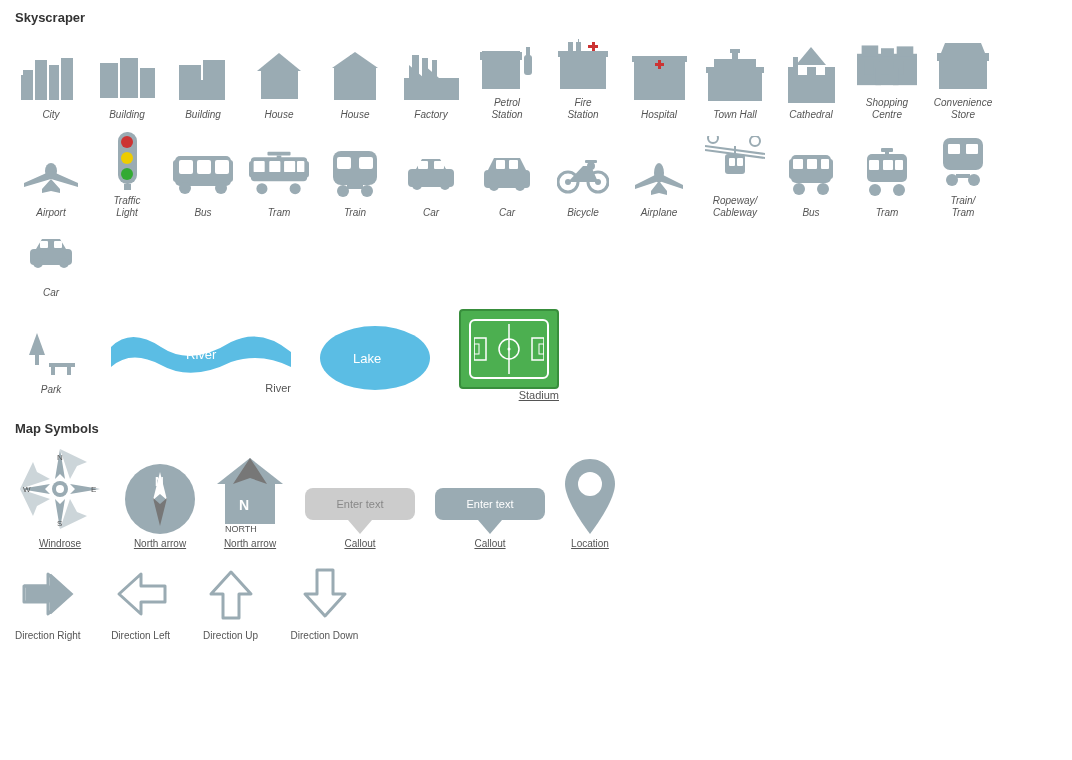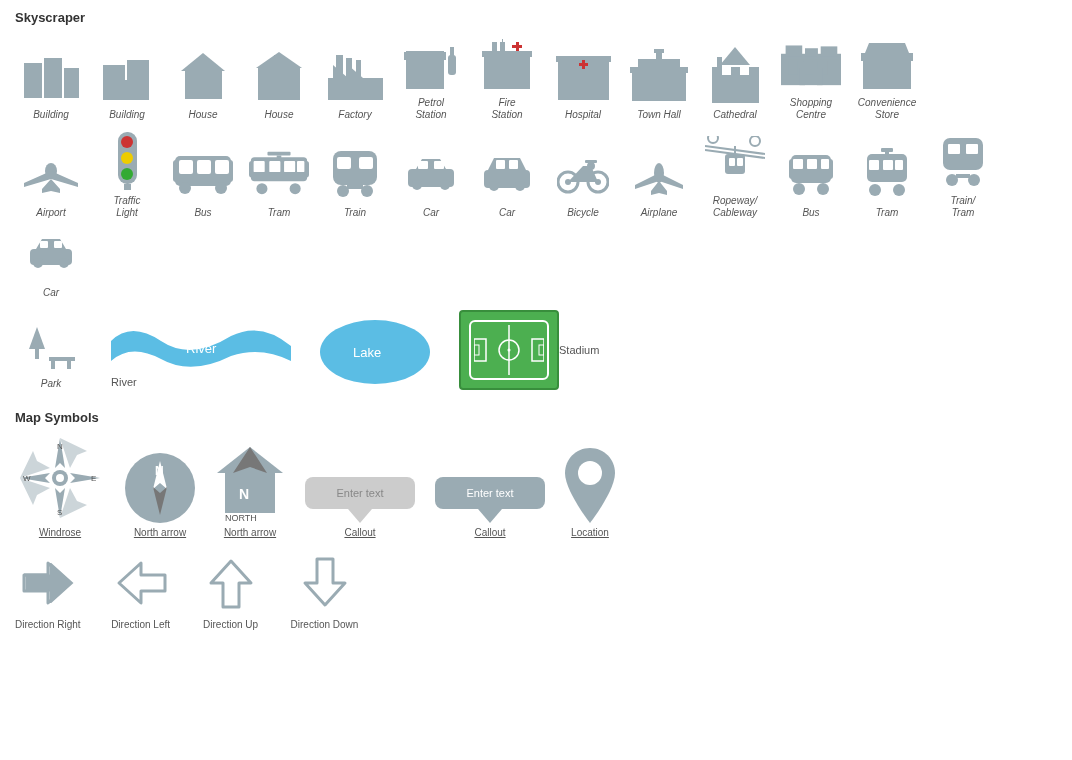--- a/index.html
+++ b/index.html
@@ -117,20 +117,32 @@
     .arrow-svg { width: 60px; height: 60px; fill: #9aabb3; }
   </style>
 </head>
 <body>
 
 <div class="section">
   <h2>Skyscraper</h2>
 
   <div class="icon-row">
 
+    <div class="icon-item">
+      <div class="icon-img">
+        <svg class="icon" width="60" height="50" viewBox="0 0 60 50">
+          <rect x="2" y="20" width="10" height="30"></rect>
+          <rect x="14" y="10" width="12" height="40"></rect>
+          <rect x="28" y="15" width="10" height="35"></rect>
+          <rect x="40" y="8" width="12" height="42"></rect>
+          <rect x="0" y="25" width="8" height="25"></rect>
+        </svg>
+      </div>
+      <span class="icon-label">City</span>
+    </div>
 
 
     <div class="icon-item">
       <div class="icon-img">
         <svg class="icon" width="55" height="45" viewBox="0 0 55 45">
           <rect x="0" y="10" width="18" height="35"></rect>
           <rect x="20" y="5" width="18" height="40"></rect>
           <rect x="40" y="15" width="15" height="30"></rect>
           <rect x="3" y="18" width="4" height="5"></rect>
             <rect x="9" y="18" width="4" height="5"></rect>
@@ -535,37 +547,37 @@
           <rect x="16" y="30" width="4" height="10"></rect>
 
           <rect x="30" y="38" width="26" height="4"></rect>
           <rect x="32" y="42" width="4" height="8"></rect>
           <rect x="48" y="42" width="4" height="8"></rect>
         </svg>
       </div>
       <span class="icon-label">Park</span>
     </div>
 
-    <div style="display:flex; flex-direction:column; align-items:flex-start;">
+    <div style="display:flex; flex-direction:column; align-items:flex-end;">
       <svg width="180" height="65" viewBox="0 0 180 65">
         <path d="M0,30 Q20,10 50,30 Q80,50 120,25 Q150,10 180,35 L180,50 Q150,35 120,45 Q80,65 50,48 Q20,32 0,50z" fill="#5bbde4"></path>
         <text x="75" y="42" fill="#fff" font-size="13" font-family="Arial">River</text>
       </svg>
       <span class="icon-label">River</span>
     </div>
 
     <div style="display:flex; flex-direction:column; align-items:flex-start;">
       <svg width="120" height="75" viewBox="0 0 120 75">
         <ellipse cx="60" cy="40" rx="55" ry="32" fill="#5bbde4"></ellipse>
         <text x="38" y="45" fill="#fff" font-size="13" font-family="Arial">Lake</text>
       </svg>
       <span class="icon-label"></span>
     </div>
 
-    <div style="display:flex; flex-direction:row; align-items:center;">
+    <div style="display:flex; flex-direction:column; align-items:flex-end;text-decoration:underline;">
       <div class="stadium-box">
         <div class="stadium-inner">
           <svg width="70" height="50" viewBox="0 0 70 50">
             <rect x="0" y="0" width="70" height="50" fill="none"></rect>
 
             <circle cx="35" cy="25" r="10" fill="none" stroke="#fff" stroke-width="1.5"></circle>
 
             <line x1="35" y1="0" x2="35" y2="50" stroke="#fff" stroke-width="1.5"></line>
 
             <rect x="0" y="14" width="12" height="22" fill="none" stroke="#fff" stroke-width="1.5"></rect>

